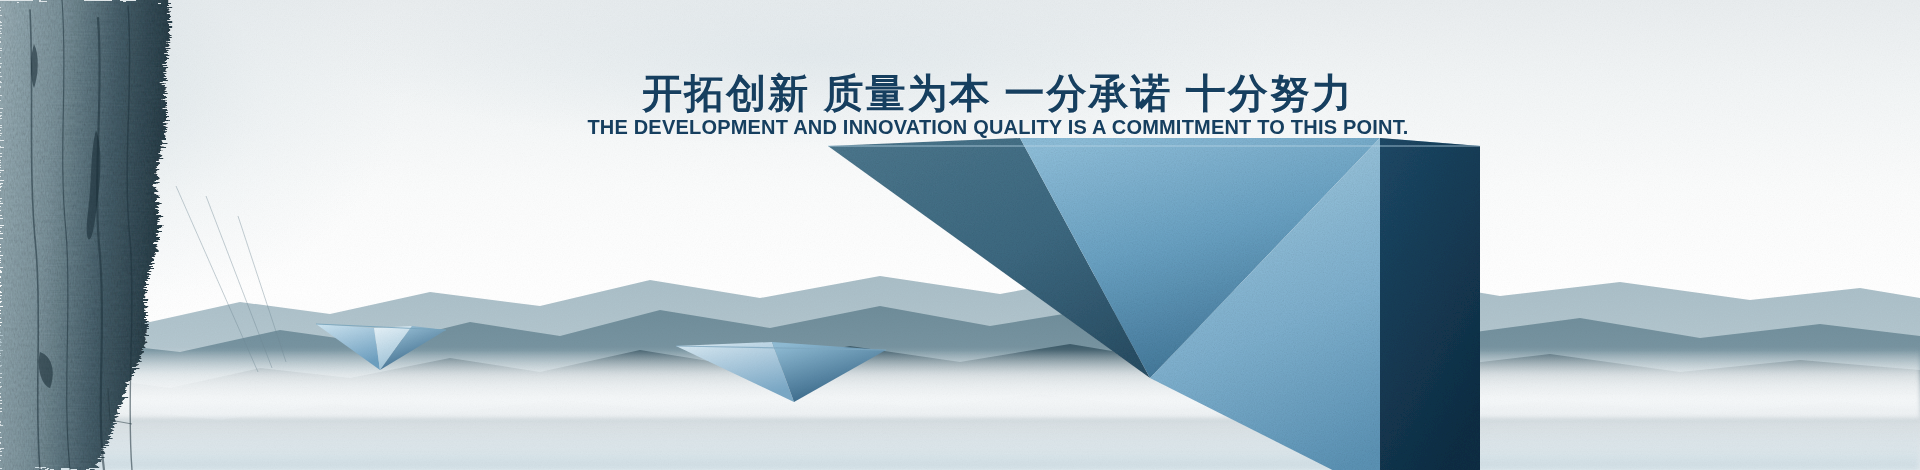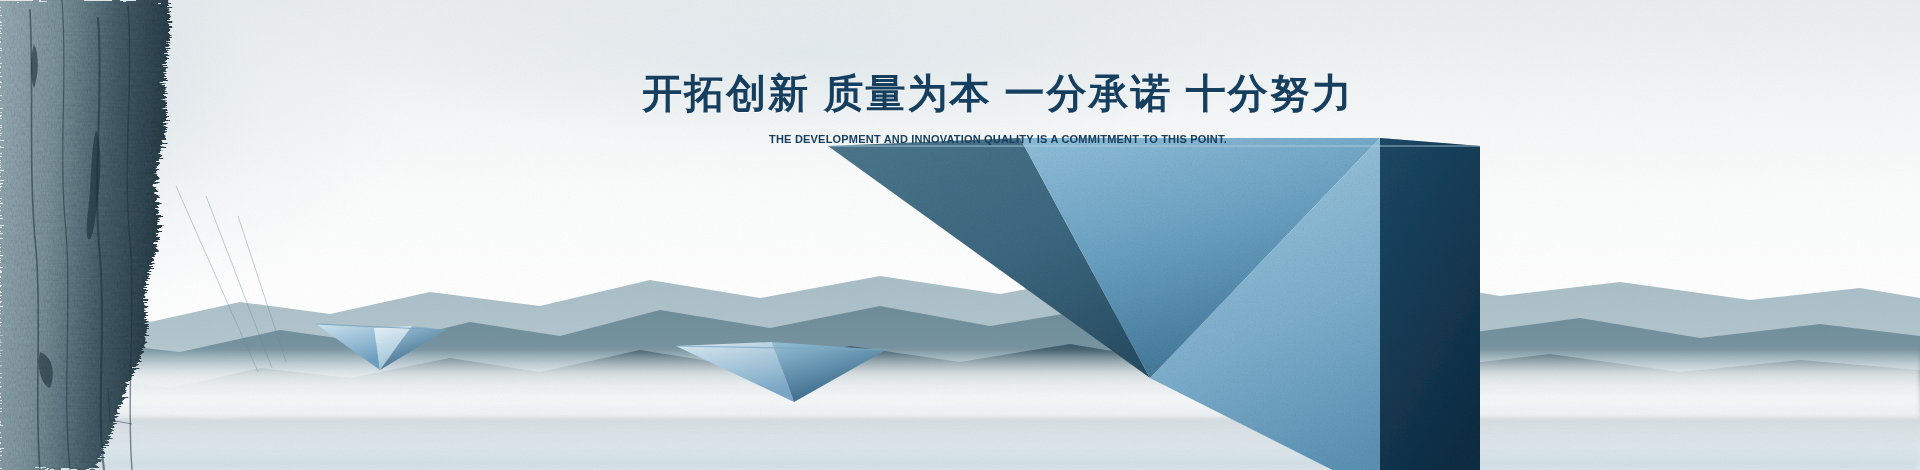--- a/index.html
+++ b/index.html
@@ -108,25 +108,25 @@
     font-size: 40px;
     font-weight: bold;
     letter-spacing: 2px;
     color: #163f60;
     line-height: 1.08;
     margin: 0;
     white-space: nowrap;
     text-shadow: 0 1px 0 rgba(255,255,255,0.6);
   }
   .headline-en {
-    font-size: 11px;
+    font-size: 20px;
     font-weight: bold;
     letter-spacing: 0.2px;
     color: #163f60;
-    margin: 18px 0 0 0;
+    margin: 1px 0 0 0;
     white-space: nowrap;
     text-align: center;
   }
 
   
   .big-pyramid {
     position: absolute;
     left: 820px; top: 138px;
     width: 660px; height: 332px;
   }

